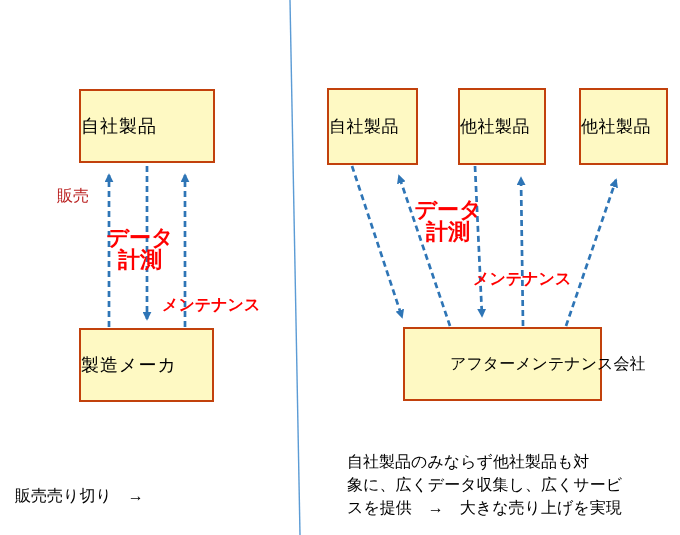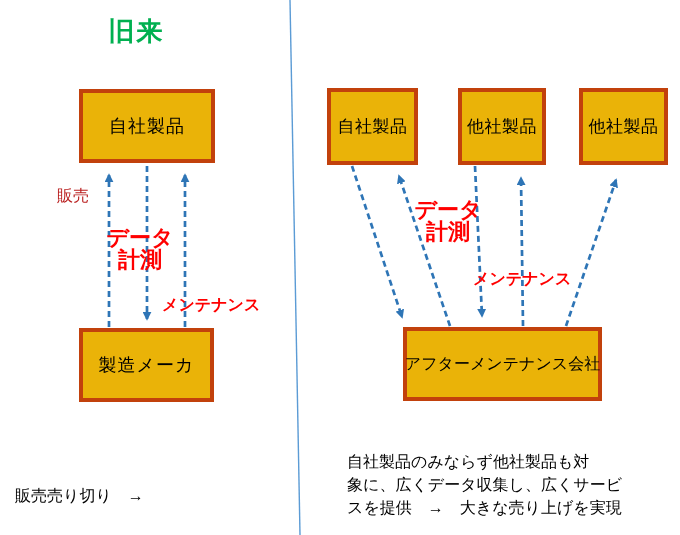--- a/index.html
+++ b/index.html
@@ -11,28 +11,28 @@
     overflow:hidden;
   }
   #arrow-layer{position:absolute;left:0;top:0;z-index:1;}
   .abs{position:absolute;z-index:2;}
   .panel-title{
     font-size:26px;font-weight:bold;color:#00B050;
     text-align:center;letter-spacing:2px;
   }
   .node-box{
     box-sizing:border-box;
-    border:4px solid #c2410c;
-    background:#eab308;
-    display:flex;align-items:center;justify-content:center;
+    border:2px solid #c2410c;
+    background:#fef9c3;
+    display:flex;align-items:center;justify-content:flex-start;
     color:#000000;
   }
   .box-lg{font-size:18px;letter-spacing:1px;}
   .box-sm{font-size:17px;letter-spacing:0.5px;}
-  .box-wide{font-size:16px;letter-spacing:0px;white-space:nowrap;}
+  .box-wide{font-size:16px;letter-spacing:0px;white-space:nowrap;padding-left:45px;}
   .plain-label{font-size:16px;color:#b91c1c;}
   .red-label{
     color:#FF0000;font-weight:bold;font-size:22px;
     line-height:22px;text-align:center;white-space:nowrap;
   }
   .red-label.small{font-size:16px;text-align:left;}
   .summary{
     font-size:16px;line-height:23px;color:#000000;white-space:nowrap;
   }
 </style>
@@ -57,21 +57,20 @@
       <line x1="185" y1="327" x2="185" y2="175" marker-end="url(#ah)"></line>
 
       <line x1="352" y1="166" x2="402" y2="317" marker-end="url(#ah)"></line>
       <line x1="450" y1="326" x2="399" y2="176" marker-end="url(#ah)"></line>
       <line x1="475" y1="166" x2="482" y2="316" marker-end="url(#ah)"></line>
       <line x1="523" y1="326" x2="521" y2="178" marker-end="url(#ah)"></line>
       <line x1="566" y1="326" x2="616" y2="180" marker-end="url(#ah)"></line>
     </g>
   </svg>
 
-  <div class="abs panel-title" style="left:79px;top:14px;width:115px;">旧来</div>
 
   <div class="abs node-box box-lg" style="left:79px;top:89px;width:136px;height:74px;">
     <span>自社製品</span>
   </div>
 
   <div class="abs plain-label" style="left:57px;top:186px;">販売</div>
 
   <div class="abs red-label" style="left:105px;top:227px;width:70px;">
     <div>データ</div>
     <div>計測</div>

